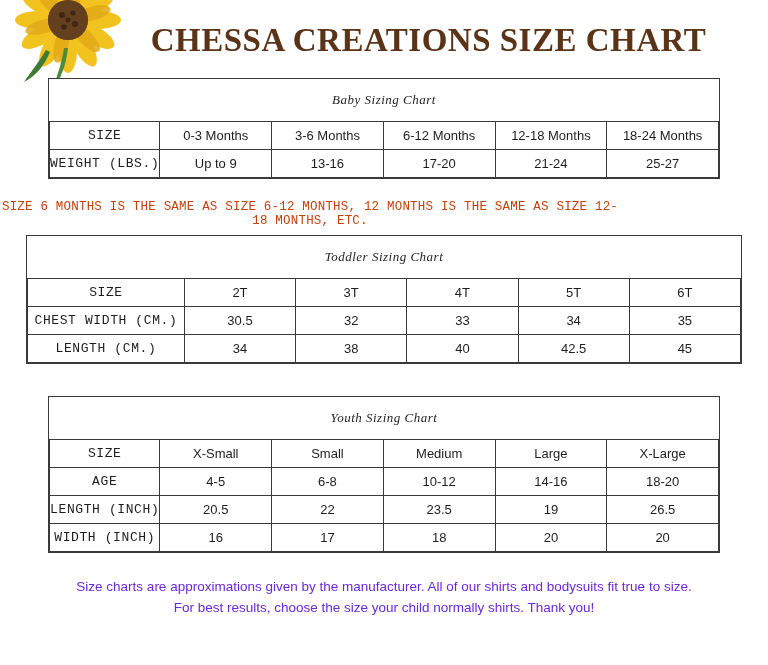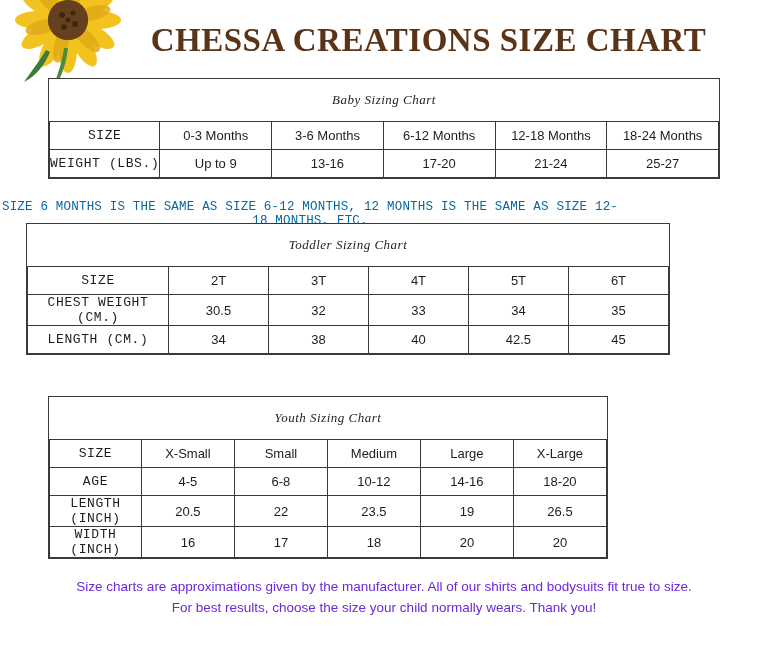--- a/index.html
+++ b/index.html
@@ -85,32 +85,32 @@
     font-weight: bold;
     font-size: 13.5px;
     margin-top: 36px;
   }
   .cell-val {
     font-size: 13px;
   }
 
   
   #baby-chart   { left: 48px;  top: 78px;  width: 672px; }
-  #toddler-chart{ left: 26px;  top: 223px; width: 644px; }
-  #youth-chart  { left: 48px;  top: 396px; width: 560px; }
+  #toddler-chart{ left: 26px;  top: 235px; width: 716px; }
+  #youth-chart  { left: 48px;  top: 396px; width: 672px; }
 
   .note {
     position: absolute;
     left: 0;
     width: 620px;
     text-align: center;
     font-family: "Liberation Mono", monospace;
     font-size: 12.5px;
     letter-spacing: 0.2px;
-    color: #0369a1;
+    color: #c2410c;
   }
   #baby-note { top: 200px; }
 
   .footer {
     position: absolute;
     left: 0;
     width: 768px;
     top: 576px;
     text-align: center;
     color: #6d28d9;
@@ -213,21 +213,21 @@
     </tr>
     <tr>
       <td class="row-label">SIZE</td>
       <td class="col-head">2T</td>
       <td class="col-head">3T</td>
       <td class="col-head">4T</td>
       <td class="col-head">5T</td>
       <td class="col-head">6T</td>
     </tr>
     <tr>
-      <td class="row-label">CHEST WEIGHT (CM.)</td>
+      <td class="row-label">CHEST WIDTH (CM.)</td>
       <td class="cell-val">30.5</td>
       <td class="cell-val">32</td>
       <td class="cell-val">33</td>
       <td class="cell-val">34</td>
       <td class="cell-val">35</td>
     </tr>
     <tr>
       <td class="row-label">LENGTH (CM.)</td>
       <td class="cell-val">34</td>
       <td class="cell-val">38</td>
@@ -284,14 +284,14 @@
       <td class="cell-val">18</td>
       <td class="cell-val">20</td>
       <td class="cell-val">20</td>
     </tr>
   </tbody>
     </table>
 </div>
 
 <div class="footer">
   <div>Size charts are approximations given by the manufacturer. All of our shirts and bodysuits fit true to size.</div>
-  <div>For best results, choose the size your child normally wears. Thank you!</div>
+  <div>For best results, choose the size your child normally shirts. Thank you!</div>
 </div>
 
 </body></html>

